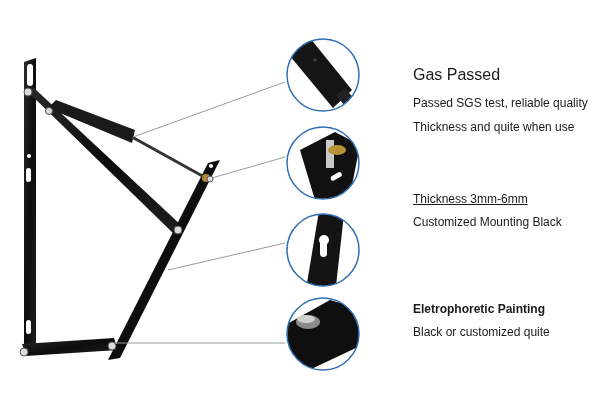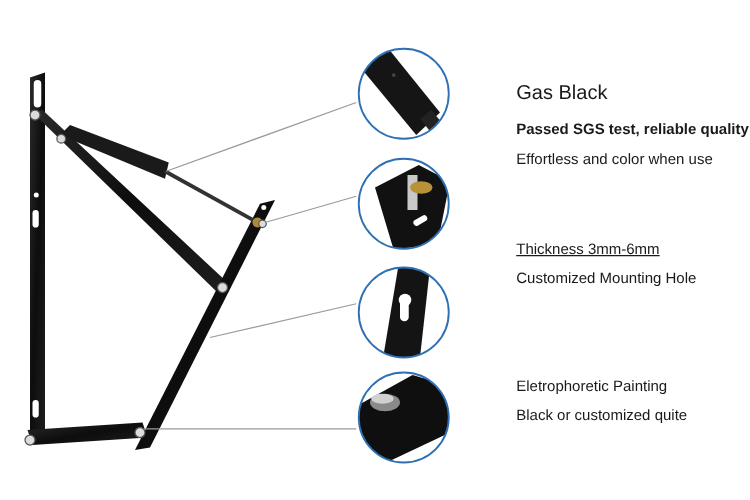--- a/index.html
+++ b/index.html
@@ -110,21 +110,21 @@
     <circle cx="323" cy="334" r="36" fill="#fff"></circle>
     <g clip-path="url(#c4)">
       <path d="M285,325 L330,300 L365,310 L362,345 L305,372 L285,360 Z" fill="#0f0f0f"></path>
       <ellipse cx="308" cy="322" rx="12" ry="7" fill="#8a8a8a"></ellipse>
       <ellipse cx="306" cy="319" rx="9" ry="4" fill="#d0d0d0"></ellipse>
     </g>
     <circle cx="323" cy="334" r="36" fill="none" stroke="#2f6fb3" stroke-width="1.5"></circle>
   </g>
 </svg>
 
-<div class="label title" style="top:66px;">Gas Black</div>
-<div class="label" style="top:96px;font-weight:bold;">Passed SGS test, reliable quality</div>
-<div class="label" style="top:120px;">Effortless and color when use</div>
+<div class="label title" style="top:66px;">Gas Passed</div>
+<div class="label" style="top:96px;">Passed SGS test, reliable quality</div>
+<div class="label" style="top:120px;">Thickness and quite when use</div>
 
 <div class="label" style="top:192px;text-decoration:underline;">Thickness 3mm-6mm</div>
-<div class="label" style="top:215px;">Customized Mounting Hole</div>
+<div class="label" style="top:215px;">Customized Mounting Black</div>
 
-<div class="label" style="top:302px;">Eletrophoretic Painting</div>
+<div class="label" style="top:302px;font-weight:bold;">Eletrophoretic Painting</div>
 <div class="label" style="top:325px;">Black or customized quite</div>
 
 </body></html>

